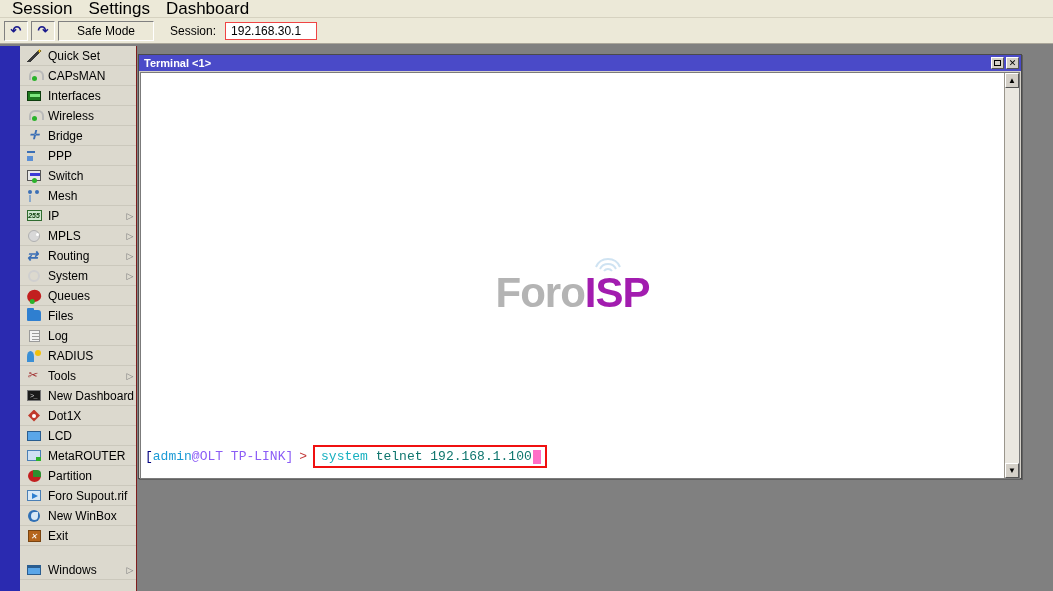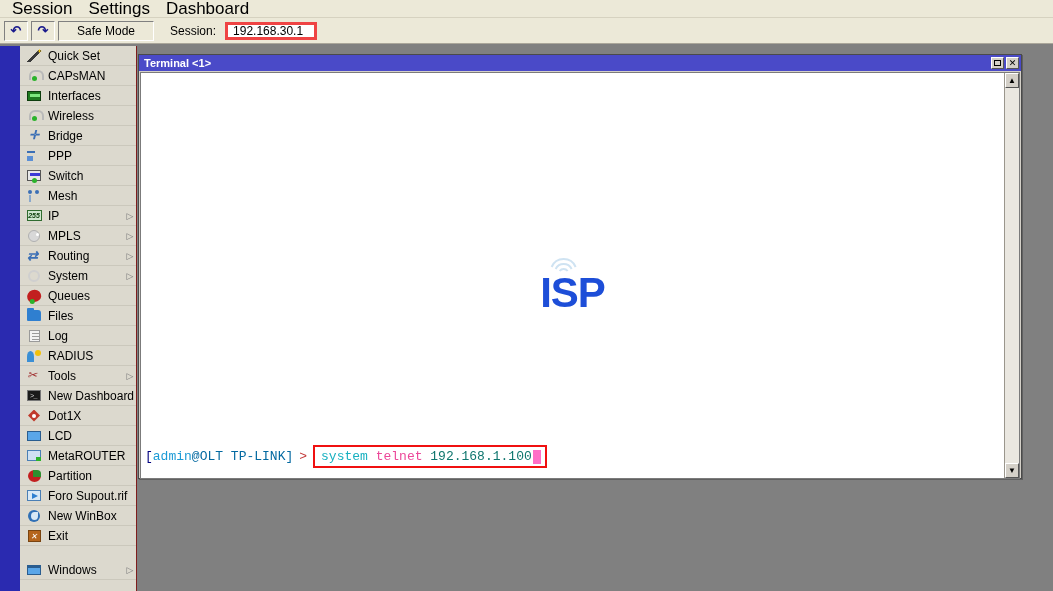--- a/index.html
+++ b/index.html
@@ -36,21 +36,21 @@
   .safemode {
     height: 20px; min-width: 96px; padding: 0 10px; 
     background: #ece9d8; border: 1px solid #808080;
     border-right-color:#fff; border-bottom-color:#fff;
     display: flex; align-items: center; justify-content: center;
     font-size: 12px; cursor: pointer;
   }
   .sess-label { margin-left: 13px; font-size: 12px; }
   .sess-box {
     margin-left: 6px; height: 18px; min-width: 92px; padding: 0 5px;
-    background: #fff; border: 3px solid #ef4444;
+    background: #fff; border: 1px solid #ef4444;
     display: flex; align-items: center; font-size: 12px;
   }
 
   
   .vstrip {
     position: absolute; left: 0; top: 46px; width: 20px; height: 545px;
     background: #2a2ab0;
     overflow: hidden;
   }
 
@@ -158,39 +158,39 @@
     position: relative; flex: 1 1 auto; height: 100%;
     font-family: "Liberation Mono", monospace; font-size: 12px;
     overflow: hidden;
   }
   
   .watermark {
     position: absolute; left: 50%; top: 196px; transform: translateX(-50%);
     display: flex; align-items: flex-end; user-select: none; pointer-events:none;
   }
   .wm-foro { font-family:"Liberation Sans",sans-serif; font-size:42px; font-weight:bold; color:#b4b4b4; letter-spacing:-1px; }
-  .wm-isp  { font-family:"Liberation Sans",sans-serif; font-size:42px; font-weight:bold; color:#1d4ed8; letter-spacing:-1px; position:relative; }
+  .wm-isp  { font-family:"Liberation Sans",sans-serif; font-size:42px; font-weight:bold; color:#a21caf; letter-spacing:-1px; position:relative; }
   .wm-arcs { position:absolute; left:6px; top:-16px; width:34px; height:20px; }
 
   
   .promptline {
     position: absolute; left: 4px; bottom: 10px;
     white-space: nowrap; display: flex; align-items: center;
     font-family: "Liberation Mono", monospace; font-size: 13px;
   }
   .c-brk   { color: #000080; }
   .c-user  { color: #1b9ad6; }
-  .c-host  { color: #0369a1; }
+  .c-host  { color: #8b5cf6; }
   .c-gt    { color: #c43a3a; }
   .cmd-box {
     margin-left: 6px; border: 2px solid #f01010; padding: 2px 4px 2px 6px;
     display: flex; align-items: center; background: transparent;
   }
   .c-sys  { color: #17b0c0; }
-  .c-tel  { color: #ec4899; }
+  .c-tel  { color: #0f766e; }
   .c-ip   { color: #0f766e; }
   .cursor { display:inline-block; width:8px; height:14px; background:#ff6ec7; margin-left:1px; }
 
   
   .vscroll {
     width: 15px; height: 100%; background: #d4d0c8;
     border-left: 1px solid #9a968c;
     display: flex; flex-direction: column; justify-content: space-between;
   }
   .sc-arrow {
@@ -418,20 +418,21 @@
       <span class="tb-btn">
           <span class="sq"></span>
         </span>
       <span class="tb-btn">✕</span>
     </div>
 
     <div class="term-body">
       <div class="term-text">
 
         <div class="watermark">
+          <span class="wm-foro">Foro</span>
           <span class="wm-isp">
             <svg class="wm-arcs" viewBox="0 0 34 20">
               <path d="M5 14 A13 13 0 0 1 29 14" fill="none" stroke="#cfe3f2" stroke-width="2"></path>
               <path d="M9 16 A9 9 0 0 1 25 16" fill="none" stroke="#cfe3f2" stroke-width="2"></path>
               <path d="M13 18 A5 5 0 0 1 21 18" fill="none" stroke="#cfe3f2" stroke-width="2"></path>
             </svg>
             <span>ISP</span>
           </span>
         </div>
 

